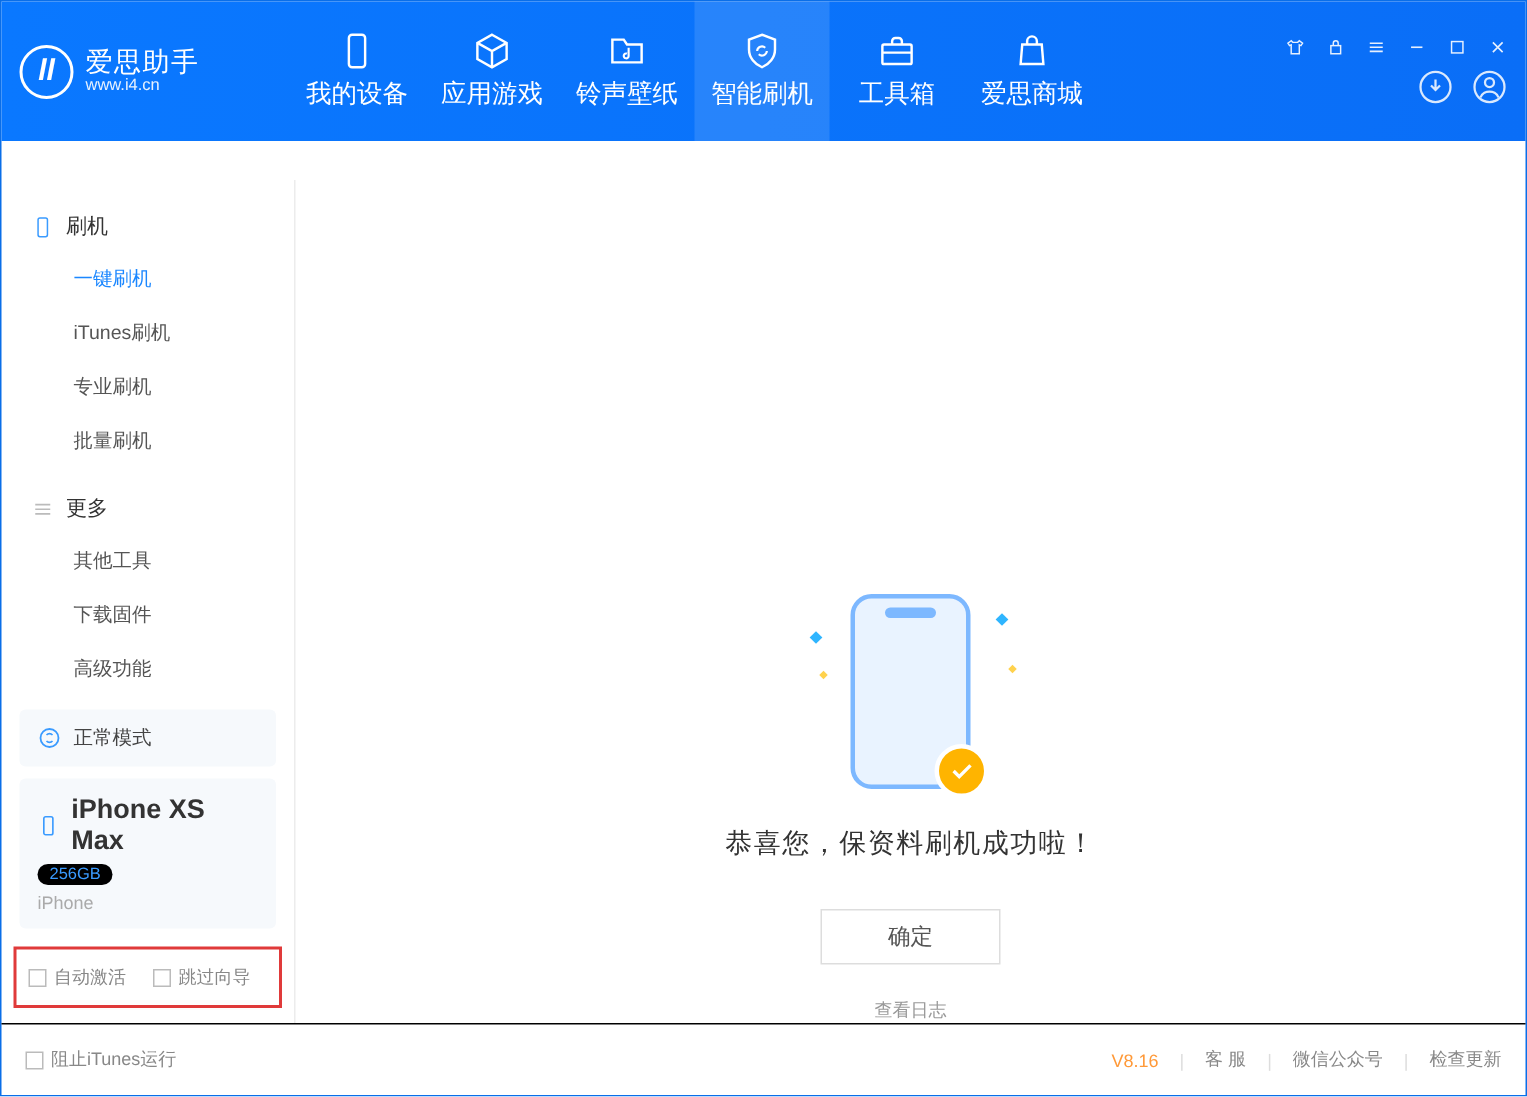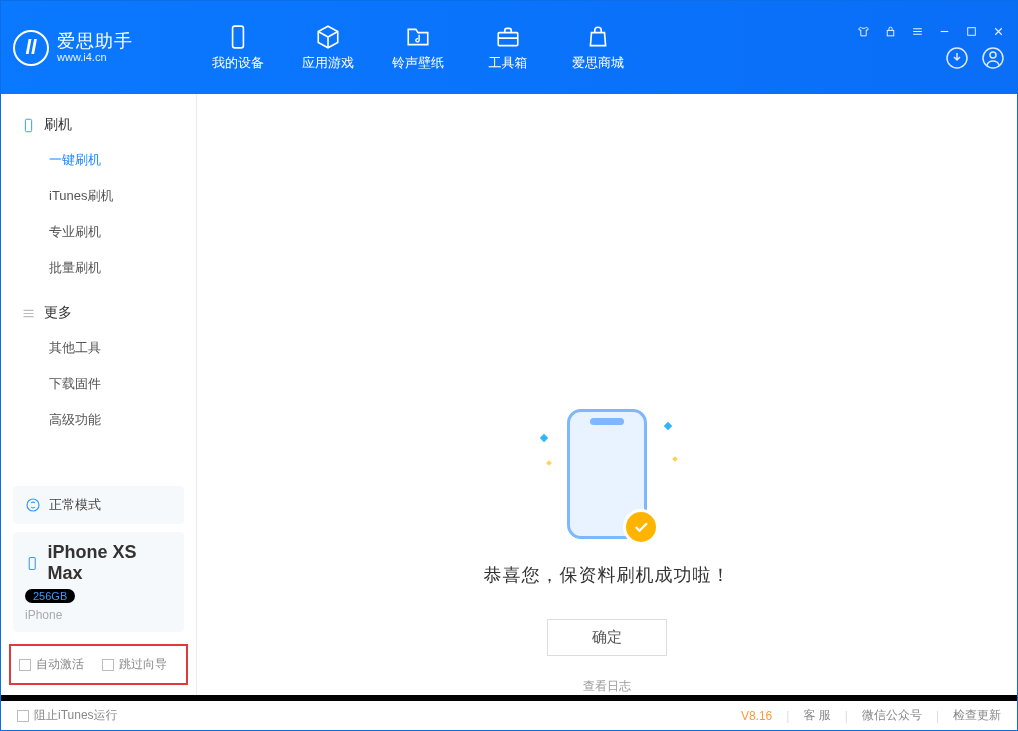--- a/index.html
+++ b/index.html
@@ -5,30 +5,30 @@
 * { margin: 0; padding: 0; box-sizing: border-box; font-family: "Microsoft YaHei", Arial, sans-serif; }
 body { background: #fff; }
 .window { width: 1018px; height: 731px; border: 1px solid #0a6ee8; display: flex; flex-direction: column; background: #fff; }
 .titlebar { height: 93px; background: linear-gradient(to right, #0a78ff, #0a6ef7); display: flex; color: #fff; padding: 0 12px; }
 .logo-wrap { display: flex; align-items: center; gap: 8px; width: 180px; }
 .logo-circle { width: 36px; height: 36px; border: 2.5px solid #fff; border-radius: 50%; display: flex; align-items: center; justify-content: center; font-weight: bold; font-size: 20px; color: #fff; font-style: italic; }
 .logo-text { display: flex; flex-direction: column; line-height: 1.1; }
 .logo-text .cn { font-size: 18px; font-weight: 500; letter-spacing: 1px; }
 .logo-text .url { font-size: 11px; opacity: 0.9; }
 .nav-tabs { display: flex; height: 100%; }
-.nav-tab { width: 90px; display: flex; flex-direction: column; align-items: center; justify-content: center; gap: 4px; font-size: 13px; color: #fff; cursor: pointer; position: relative; }
+.nav-tab { width: 90px; display: flex; flex-direction: column; align-items: center; justify-content: center; gap: 4px; font-size: 17px; color: #fff; cursor: pointer; position: relative; }
 .nav-tab.active { background: rgba(255,255,255,0.12); }
 .nav-tab svg { width: 26px; height: 26px; fill: #fff; stroke: #fff; }
 .title-ctrls { margin-left: auto; display: flex; flex-direction: column; align-items: flex-end; gap: 8px; height: 100%; justify-content: center; }
 .win-ctrls { display: flex; gap: 14px; align-items: center; }
 .win-ctrls svg, .win-ctrls span { color: #fff; opacity: 0.9; cursor: pointer; }
 .user-ctrls { display: flex; gap: 12px; align-items: center; }
 .user-ctrls svg { width: 24px; height: 24px; stroke: #fff; fill: none; stroke-width: 1.5; opacity: 0.85; cursor: pointer; }
 
-.body-area { flex: 1; display: flex; overflow: hidden; }
+.body-area { flex: 1; display: flex; overflow: hidden; margin-top: 26px; }
 .sidebar { width: 196px; border-right: 1px solid #ececec; display: flex; flex-direction: column; padding-top: 14px; }
 .side-section-head { display: flex; align-items: center; gap: 8px; padding: 8px 20px; font-size: 14px; color: #333; font-weight: 500; }
 .side-section-head svg { width: 15px; height: 15px; }
 .side-item { padding: 9px 20px 9px 48px; font-size: 13px; color: #555; cursor: pointer; }
 .side-item.active { color: #1b87ff; }
 .side-spacer { flex: 1; }
 .device-box { margin: 8px 12px; background: #f6f9fc; border-radius: 4px; padding: 10px 12px; font-size: 13px; display: flex; align-items: center; gap: 8px; color: #444; }
 .device-info { margin: 0 12px 8px; background: #f6f9fc; border-radius: 4px; padding: 10px 12px; }
 .device-name { font-size: 18px; color: #333; font-weight: 600; display: flex; align-items: center; gap: 8px; }
 .device-badge { display: inline-block; background: #000000; color: #3a9bff; font-size: 11px; padding: 1px 8px; border-radius: 10px; margin-top: 5px; }
@@ -46,21 +46,21 @@
 .s1 { left:-26px; top:26px;}
 .s2 { left:-20px; top:52px; width:4px; height:4px; background:#ffd24d;}
 .s3 { right:-24px; top:14px;}
 .s4 { right:-30px; top:48px; width:4px; height:4px; background:#ffd24d;}
 .check-badge { position:absolute; right:-12px; bottom:-6px; width:36px; height:36px; background:#ffb400; border-radius:50%; display:flex; align-items:center; justify-content:center; border:3px solid #fff;}
 .check-badge svg { width:18px; height:18px; stroke:#fff; stroke-width:3; fill:none;}
 .success-msg { font-size: 18px; color: #333; margin-bottom: 32px; letter-spacing: 1px; }
 .ok-btn { border: 1px solid #ddd; background: #fff; padding: 8px 44px; font-size: 15px; color: #555; cursor: pointer; margin-bottom: 22px; }
 .log-link { font-size: 12px; color: #999; cursor: pointer; }
 
-.statusbar { height: 35px; border-top: 6px solid #000000; display: flex; align-items: center; padding: 0 16px; font-size: 12px; color: #999; }
+.statusbar { height: 48px; border-top: 1px solid #000000; display: flex; align-items: center; padding: 0 16px; font-size: 12px; color: #999; }
 .statusbar .chk { color:#888; }
 .statusbar .right { margin-left: auto; display: flex; align-items: center; gap: 14px; }
 .statusbar .version { color: #ff9938; }
 .statusbar .sep { color: #ddd; }
 .statusbar .slink { color: #888; cursor: pointer; }
 </style>
 </head>
 <body>
 
 <div class="window">
@@ -86,20 +86,27 @@
             <path d="M3 7l9 5 9-5M12 12v10" fill="none" stroke-width="1.5"></path>
           </svg>
         <span>应用游戏</span>
       </div>
       <div class="nav-tab">
         <svg viewBox="0 0 24 24">
             <path d="M3 5h7l2 3h9v11H3z" fill="none" stroke-width="1.5"></path>
             <path d="M13 10v5a1.5 1.5 0 11-1-1.4" fill="none" stroke-width="1.3"></path>
           </svg>
         <span>铃声壁纸</span>
+      </div>
+      <div class="nav-tab active">
+        <svg viewBox="0 0 24 24">
+            <path d="M12 2l8 3v6c0 5-3.5 9-8 11-4.5-2-8-6-8-11V5l8-3z" fill="none" stroke-width="1.5"></path>
+            <path d="M9 12a3 3 0 015-2M15 12a3 3 0 01-5 2" fill="none" stroke-width="1.3"></path>
+          </svg>
+        <span>智能刷机</span>
       </div>
       <div class="nav-tab">
         <svg viewBox="0 0 24 24">
             <rect x="3" y="8" width="18" height="12" rx="1" fill="none" stroke-width="1.5"></rect>
             <path d="M9 8V6a2 2 0 012-2h2a2 2 0 012 2v2M3 13h18" fill="none" stroke-width="1.5"></path>
           </svg>
         <span>工具箱</span>
       </div>
       <div class="nav-tab">
         <svg viewBox="0 0 24 24">

